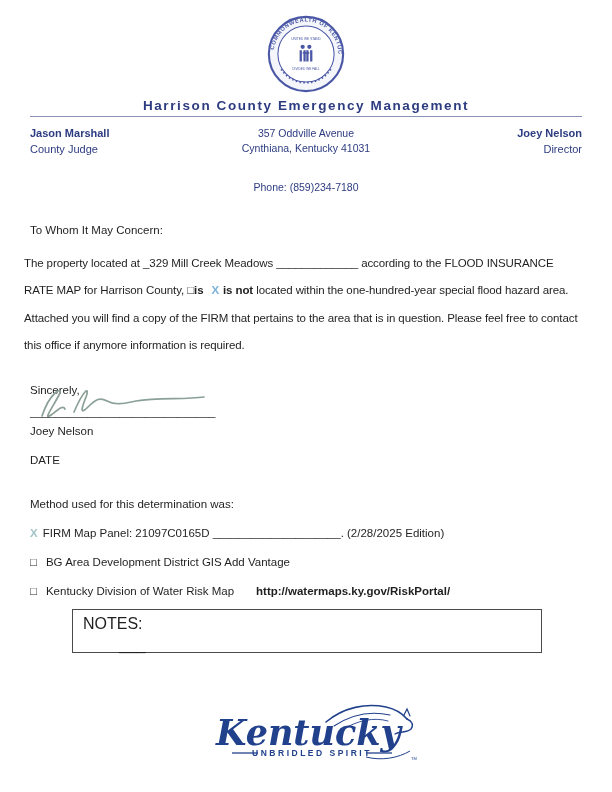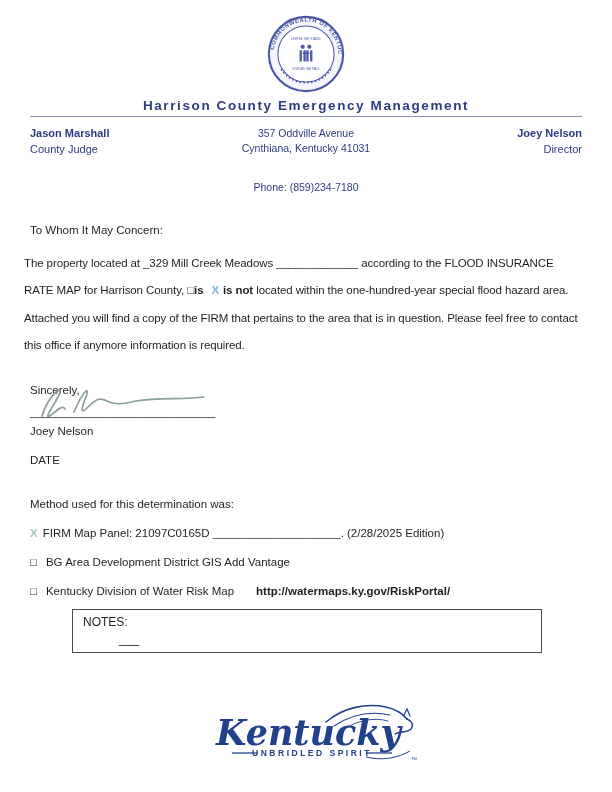--- a/index.html
+++ b/index.html
@@ -41,21 +41,21 @@
   .date-block { margin:8px 30px 0 30px; font-size:11.5px; line-height:1.2; }
   
   .method-heading { margin:30px 30px 0 30px; font-size:11.5px; }
   .method-line { margin:17px 30px 0 30px; font-size:11.5px; }
   .method-line .checkbox-glyph { margin-right:9px; }
   .x-teal { color:var(--c-x_teal, #a3c4c6); font-weight:600; margin-right:5px; }
   .url { font-weight:bold; margin-left:22px; }
   
   .notes-box {
     margin:12px 0 0 72px; width:448px; height:32px;
-    border:1.2px solid #4a4a4a; padding:5px 10px; font-size:12px;
+    border:1.2px solid #4a4a4a; padding:5px 10px; font-size:16px;
   }
   .notes-blank { margin:3px 0 0 36px; }
   
   .footer-logo { position:absolute; left:0; right:0; bottom:24px; text-align:center;margin-left:12px; }
 </style>
 </head>
 <body>
 
 <div class="page">
 

